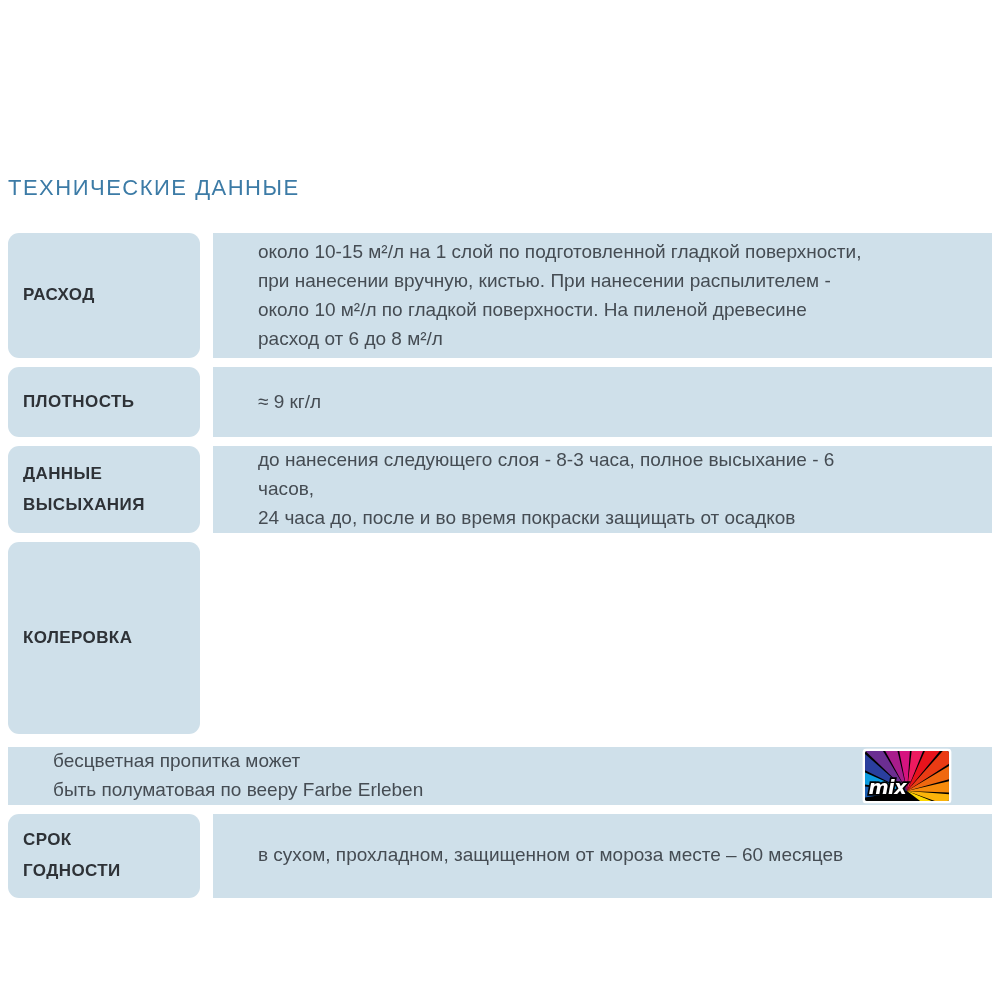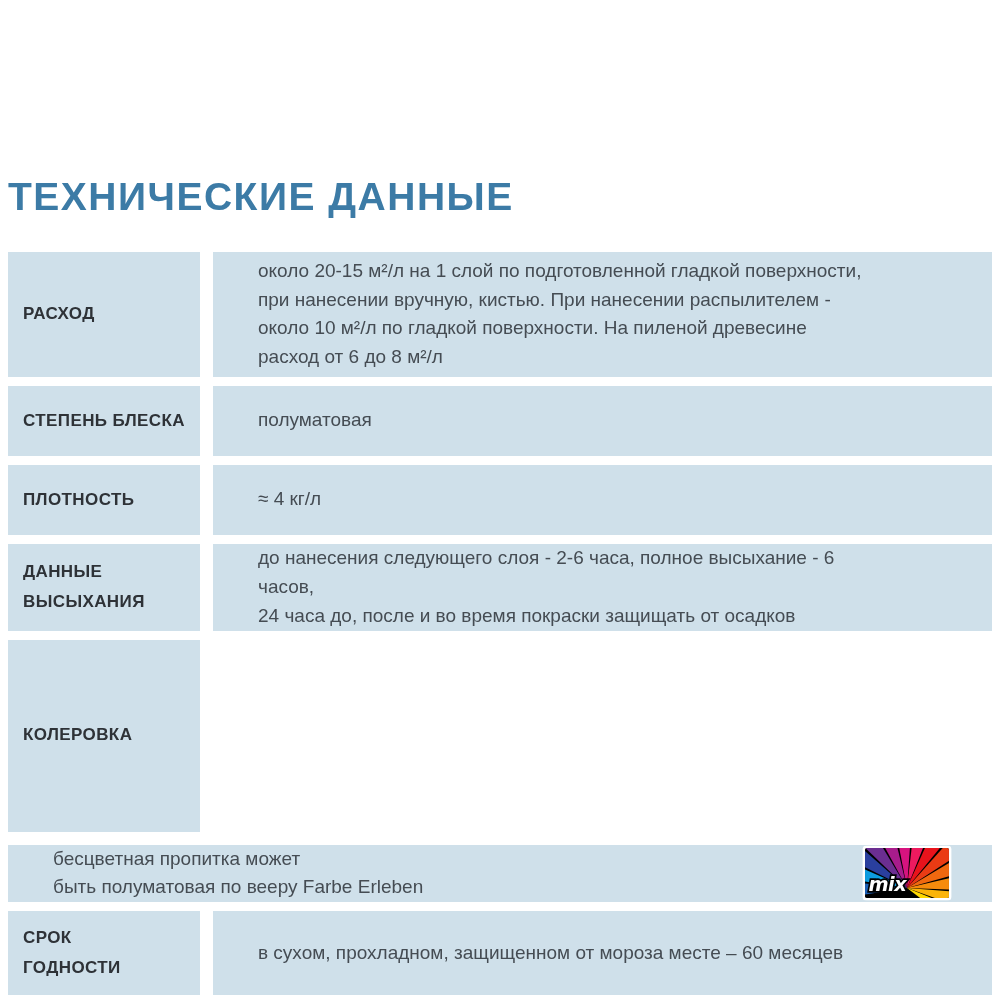--- a/index.html
+++ b/index.html
@@ -5,38 +5,39 @@
   * { margin: 0; padding: 0; box-sizing: border-box; }
   html, body { background: #ffffff; }
   body {
     width: 1000px; height: 1000px;
     font-family: "Liberation Sans", sans-serif;
     overflow: hidden;
   }
   .page { padding: 176px 8px 0 8px; }
 
   .title {
-    font-size: 39px;
-    font-weight: 700;
+    font-size: 22px;
+    font-weight: 400;
     color: #3c7ba6;
     letter-spacing: 1.5px;
     line-height: 1.1;
     margin-bottom: 33px;
   }
 
   .table { width: 100%; }
   .row { display: flex; gap: 13px; margin-bottom: 9px; }
   .cell { background: #cfe0ea; }
   .label-cell {
     flex: 0 0 192px;
     width: 192px;
     display: flex;
     align-items: center;
     padding-left: 15px;
     padding-right: 6px;
+    border-radius: 11px;
   }
   .value-cell {
     flex: 1;
     display: flex;
     align-items: center;
     padding-left: 45px;
     padding-right: 130px;
     position: relative;
   }
   .row-srok .value-cell { padding-right: 20px; }
@@ -89,52 +90,44 @@
 
   <h1 class="title">ТЕХНИЧЕСКИЕ ДАННЫЕ</h1>
 
   <div class="table">
 
     <div class="row r1">
       <div class="cell label-cell">
         <span class="label">РАСХОД</span>
       </div>
       <div class="cell value-cell">
-        <span class="value">около 20-15 м²/л на 1 слой по подготовленной гладкой поверхности,
+        <span class="value">около 10-15 м²/л на 1 слой по подготовленной гладкой поверхности,
 при нанесении вручную, кистью. При нанесении распылителем -
 около 10 м²/л по гладкой поверхности. На пиленой древесине
 расход от 6 до 8 м²/л</span>
       </div>
     </div>
 
-    <div class="row r2">
-      <div class="cell label-cell">
-        <span class="label">СТЕПЕНЬ БЛЕСКА</span>
-      </div>
-      <div class="cell value-cell">
-        <span class="value">полуматовая</span>
-      </div>
-    </div>
 
     <div class="row r3">
       <div class="cell label-cell">
         <span class="label">ПЛОТНОСТЬ</span>
       </div>
       <div class="cell value-cell">
-        <span class="value">≈ 4 кг/л</span>
+        <span class="value">≈ 9 кг/л</span>
       </div>
     </div>
 
     <div class="row r4">
       <div class="cell label-cell">
         <span class="label">ДАННЫЕ
 ВЫСЫХАНИЯ</span>
       </div>
       <div class="cell value-cell">
-        <span class="value">до нанесения следующего слоя - 2-6 часа, полное высыхание - 6 часов,
+        <span class="value">до нанесения следующего слоя - 8-3 часа, полное высыхание - 6 часов,
 24 часа до, после и во время покраски защищать от осадков</span>
       </div>
     </div>
 
     <div class="row r5">
       <div class="cell label-cell">
         <span class="label">КОЛЕРОВКА</span>
       </div>
       <div class="cell value-cell">
         <span class="value">бесцветная пропитка может

